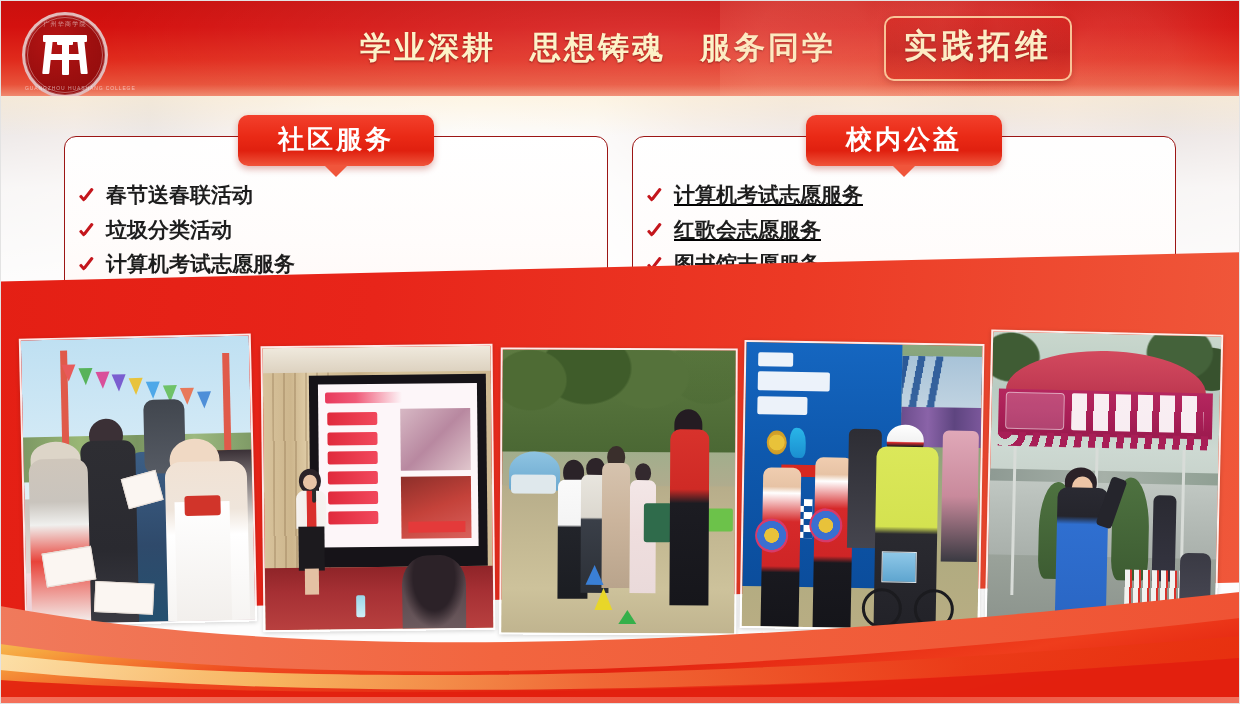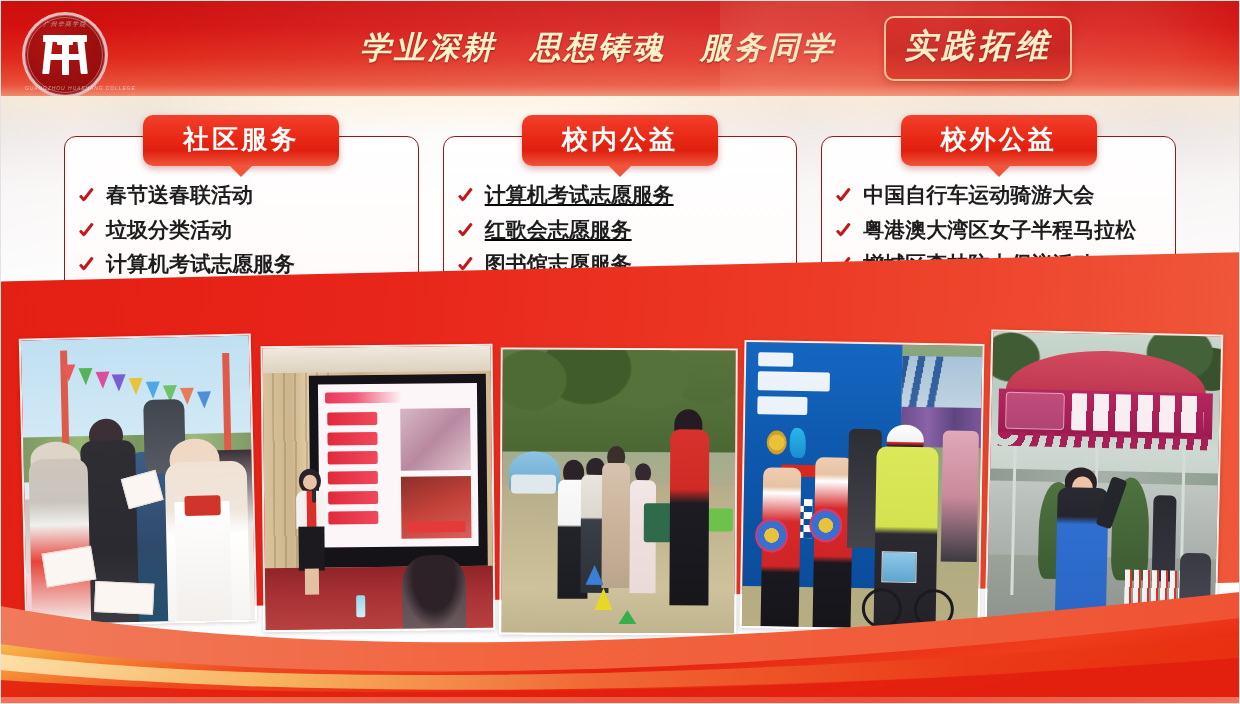--- a/index.html
+++ b/index.html
@@ -24,21 +24,20 @@
   .header {
     position: absolute;
     left: 0; top: 0;
     width: 1240px;
     height: 96px;
     background:
       radial-gradient(ellipse 900px 200px at 52% 40%, rgba(255,255,255,0.14) 0%, rgba(255,255,255,0) 62%),
       linear-gradient(180deg, #c9100e 0%, #d4110f 28%, #e02a1c 62%, #e8523a 88%, #f08a6f 100%),
       linear-gradient(90deg, #bd0d0c 0%, #d4110f 18%, #dd1a14 50%, #d21210 82%, #b60c0b 100%);
     overflow: hidden;
-    font-style: italic;
   }
   .header::after {
     
     content: "";
     position: absolute;
     right: 0; top: 0;
     width: 520px; height: 96px;
     background:
       radial-gradient(circle at 18% 55%, rgba(255,190,160,0.18) 0 14%, rgba(255,255,255,0) 40%),
       radial-gradient(circle at 48% 30%, rgba(255,220,200,0.12) 0 10%, rgba(255,255,255,0) 36%),
@@ -473,37 +472,20 @@
             <span class="tick"></span>
             <span>红歌会志愿服务</span>
           </li>
         <li>
             <span class="tick"></span>
             <span>图书馆志愿服务</span>
           </li>
       </ul>
     </div>
 
-    <div class="card card-3">
-      <div class="card-badge">校外公益</div>
-      <ul class="card-list">
-        <li>
-            <span class="tick"></span>
-            <span>中国自行车运动骑游大会</span>
-          </li>
-        <li>
-            <span class="tick"></span>
-            <span>粤港澳大湾区女子半程马拉松</span>
-          </li>
-        <li>
-            <span class="tick"></span>
-            <span>增城区森林防火倡议活动</span>
-          </li>
-      </ul>
-    </div>
   </div>
 
   <div class="red-band"></div>
 
   <div class="photos">
 
     <div class="photo p1">
       <div class="sky"></div>
       <div class="trees"></div>
       <div class="pole-l"></div>

